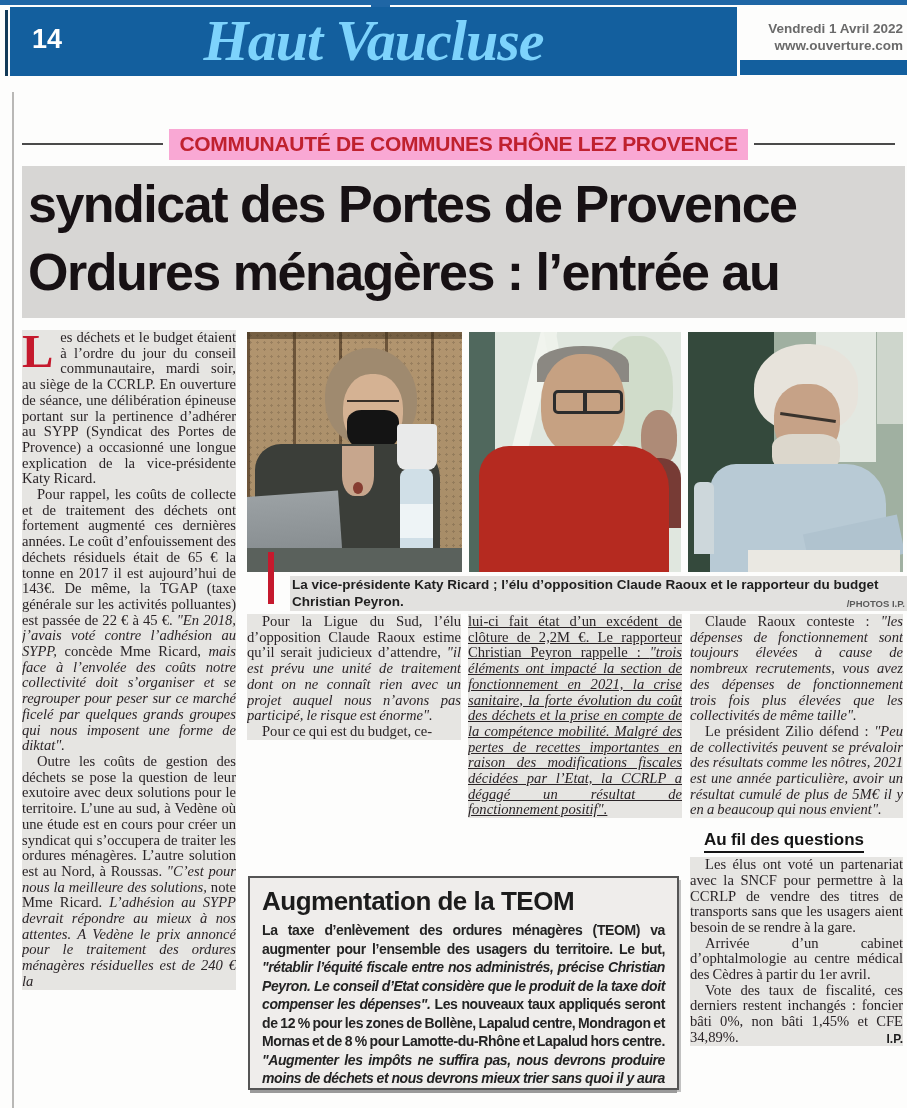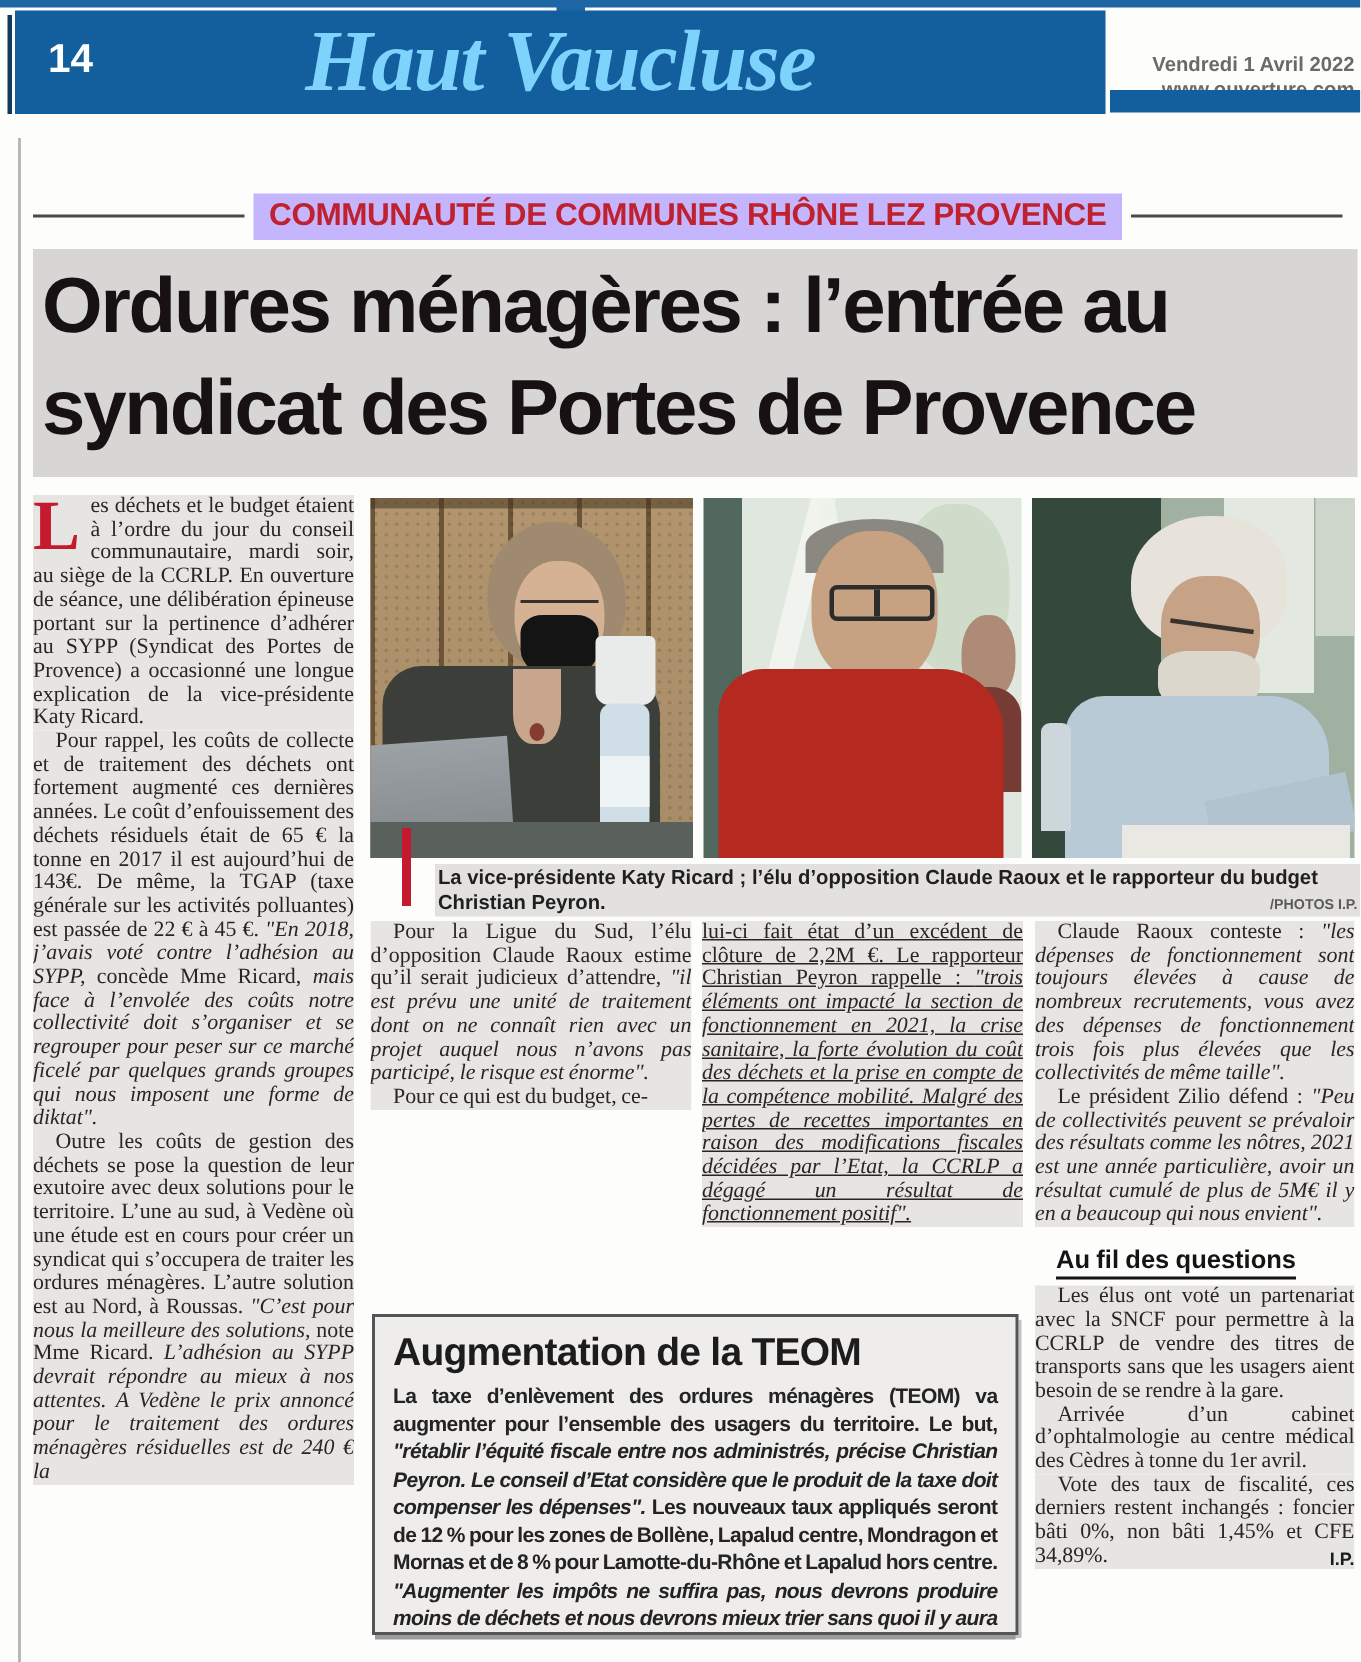--- a/index.html
+++ b/index.html
@@ -9,28 +9,28 @@
   
   .top-strip{position:absolute;left:0;top:0;width:907px;height:5px;background:#1f66a5;}
   .top-tab{position:absolute;left:371px;top:0;width:19px;height:12px;background:#1f66a5;}
   .left-dark-rule{position:absolute;left:5px;top:10px;width:3px;height:66px;background:#123a58;}
   .left-rule{position:absolute;left:12px;top:92px;width:2px;height:1016px;background:#b9b8b6;}
 
   .banner{position:absolute;left:10px;top:7px;width:727px;height:69px;background:#135f9e;}
   .page-number{position:absolute;left:22px;top:17px;font:600 27px "Liberation Sans",sans-serif;color:#fff;}
   .section-title{position:absolute;left:0;top:0;width:100%;height:69px;line-height:67px;text-align:center;
         font:italic 700 58px "Liberation Serif",serif;color:#7dd3fc;letter-spacing:-1px;}
-  .date-block{position:absolute;right:4px;top:34px;width:175px;text-align:right;
+  .date-block{position:absolute;right:4px;top:20px;width:175px;text-align:right;
         font:600 13.5px/17px "Liberation Sans",sans-serif;color:#6a6a6a;}
   .blue-strip-right{position:absolute;left:740px;top:60px;width:167px;height:15px;background:#135f9e;}
 
   
   .kicker{position:absolute;left:22px;top:128px;width:873px;height:32px;display:flex;align-items:center;}
   .kline{flex:1;border-top:2px solid #4a4a4a;height:0;}
-  .kicker-text{font:700 21px "Liberation Sans",sans-serif;color:#c0212f;background:#c4b5fd;
+  .kicker-text{font:700 21px "Liberation Sans",sans-serif;color:#c0212f;background:#f9a8d4;
         padding:3px 10px 4px;margin:0 6px;white-space:nowrap;letter-spacing:-0.3px;}
 
   .headline{position:absolute;left:22px;top:166px;width:873px;background:#d7d6d4;
         padding:4px 4px 12px 6px;font:700 52px/68px "Liberation Sans",sans-serif;
         color:#171114;letter-spacing:-1.5px;}
 
   
   .col{position:absolute;width:214px;font-size:14.6px;line-height:15.7px;color:#2a2427;
         text-align:justify;word-spacing:-0.5px;overflow:hidden;}
   .col1{left:22px;top:330px;height:778px;}
@@ -128,22 +128,22 @@
   </div>
   <div class="blue-strip-right"></div>
 
   <div class="kicker">
     <div class="kline"></div>
     <div class="kicker-text">COMMUNAUTÉ DE COMMUNES RHÔNE LEZ PROVENCE</div>
     <div class="kline"></div>
   </div>
 
   <div class="headline">
+    <div>syndicat des Portes de Provence</div>
     <div>Ordures ménagères : l’entrée au</div>
-    <div>syndicat des Portes de Provence</div>
   </div>
 
   <div class="col col1">
       <p class="para ni"><span class="dropcap">L</span><span class="r-n">es déchets et le budget étaient à l’ordre du jour du conseil communautaire, mardi soir, au siège de la CCRLP. En ouverture de séance, une délibération épineuse portant sur la pertinence d’adhérer au SYPP (Syndicat des Portes de Provence) a occasionné une longue explication de la vice-présidente Katy Ricard.</span></p>
       <p class="para"><span class="r-n">Pour rappel, les coûts de collecte et de traitement des déchets ont fortement augmenté ces dernières années. Le coût d’enfouissement des déchets résiduels était de 65 € la tonne en 2017 il est aujourd’hui de 143€. De même, la TGAP (taxe générale sur les activités polluantes) est passée de 22 € à 45 €. </span><span class="r-i">"En 2018, j’avais voté contre l’adhésion au SYPP, </span><span class="r-n">concède Mme Ricard, </span><span class="r-i">mais face à l’envolée des coûts notre collectivité doit s’organiser et se regrouper pour peser sur ce marché ficelé par quelques grands groupes qui nous imposent une forme de diktat".</span></p>
       <p class="para"><span class="r-n">Outre les coûts de gestion des déchets se pose la question de leur exutoire avec deux solutions pour le territoire. L’une au sud, à Vedène où une étude est en cours pour créer un syndicat qui s’occupera de traiter les ordures ménagères. L’autre solution est au Nord, à Roussas. </span><span class="r-i">"C’est pour nous la meilleure des solutions, </span><span class="r-n">note Mme Ricard. </span><span class="r-i">L’adhésion au SYPP devrait répondre au mieux à nos attentes. A Vedène le prix annoncé pour le traitement des ordures ménagères résiduelles est de 240 € la</span></p>
     </div>
 
   <div class="photo-row">
     <div class="photo ph1">
@@ -203,21 +203,21 @@
 
   <div class="col col4">
     <div>
         <p class="para"><span class="r-n">Claude Raoux conteste : </span><span class="r-i">"les dépenses de fonctionnement sont toujours élevées à cause de nombreux recrutements, vous avez des dépenses de fonctionnement trois fois plus élevées que les collectivités de même taille".</span></p>
         <p class="para"><span class="r-n">Le président Zilio défend : </span><span class="r-i">"Peu de collectivités peuvent se prévaloir des résultats comme les nôtres, 2021 est une année particulière, avoir un résultat cumulé de plus de 5M€ il y en a beaucoup qui nous envient".</span></p>
       </div>
     <div class="questions">
       <h3 class="q-title">Au fil des questions</h3>
       <div>
           <p class="para"><span class="r-n">Les élus ont voté un partenariat avec la SNCF pour permettre à la CCRLP de vendre des titres de transports sans que les usagers aient besoin de se rendre à la gare.</span></p>
-          <p class="para"><span class="r-n">Arrivée d’un cabinet d’ophtalmologie au centre médical des Cèdres à tonne du 1er avril.</span></p>
+          <p class="para"><span class="r-n">Arrivée d’un cabinet d’ophtalmologie au centre médical des Cèdres à partir du 1er avril.</span></p>
           <p class="para"><span class="r-n">Vote des taux de fiscalité, ces derniers restent inchangés : foncier bâti 0%, non bâti 1,45% et CFE 34,89%.</span><span class="byline">I.P.</span></p>
         </div>
     </div>
   </div>
 
   <div class="teom">
     <div class="teom-title">Augmentation de la TEOM</div>
     <div class="teom-body"><span class="r-n">La taxe d’enlèvement des ordures ménagères (TEOM) va augmenter pour l’ensemble des usagers du territoire. Le but, </span><span class="r-i">"rétablir l’équité fiscale entre nos administrés, précise Christian Peyron. Le conseil d’Etat considère que le produit de la taxe doit compenser les dépenses". </span><span class="r-n">Les nouveaux taux appliqués seront de 12 % pour les zones de Bollène, Lapalud centre, Mondragon et Mornas et de 8 % pour Lamotte-du-Rhône et Lapalud hors centre. </span><span class="r-i">"Augmenter les impôts ne suffira pas, nous devrons produire moins de déchets et nous devrons mieux trier sans quoi il y aura encore des augmentations de taxes", </span><span class="r-n">complète Mme Ricard.</span></div>
   </div>
 

